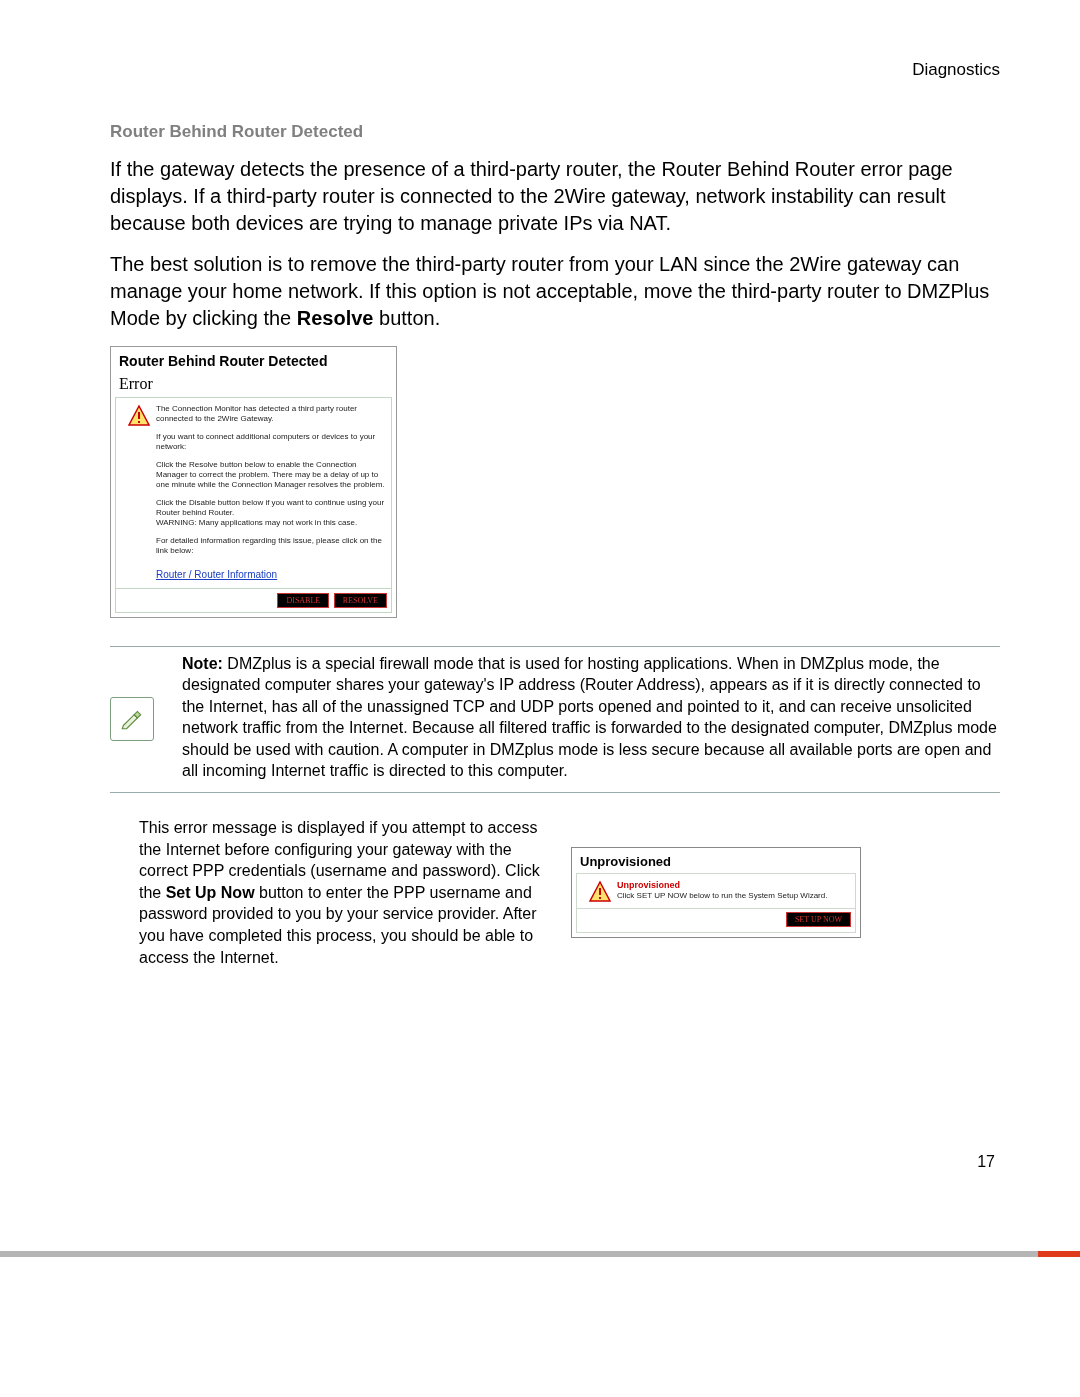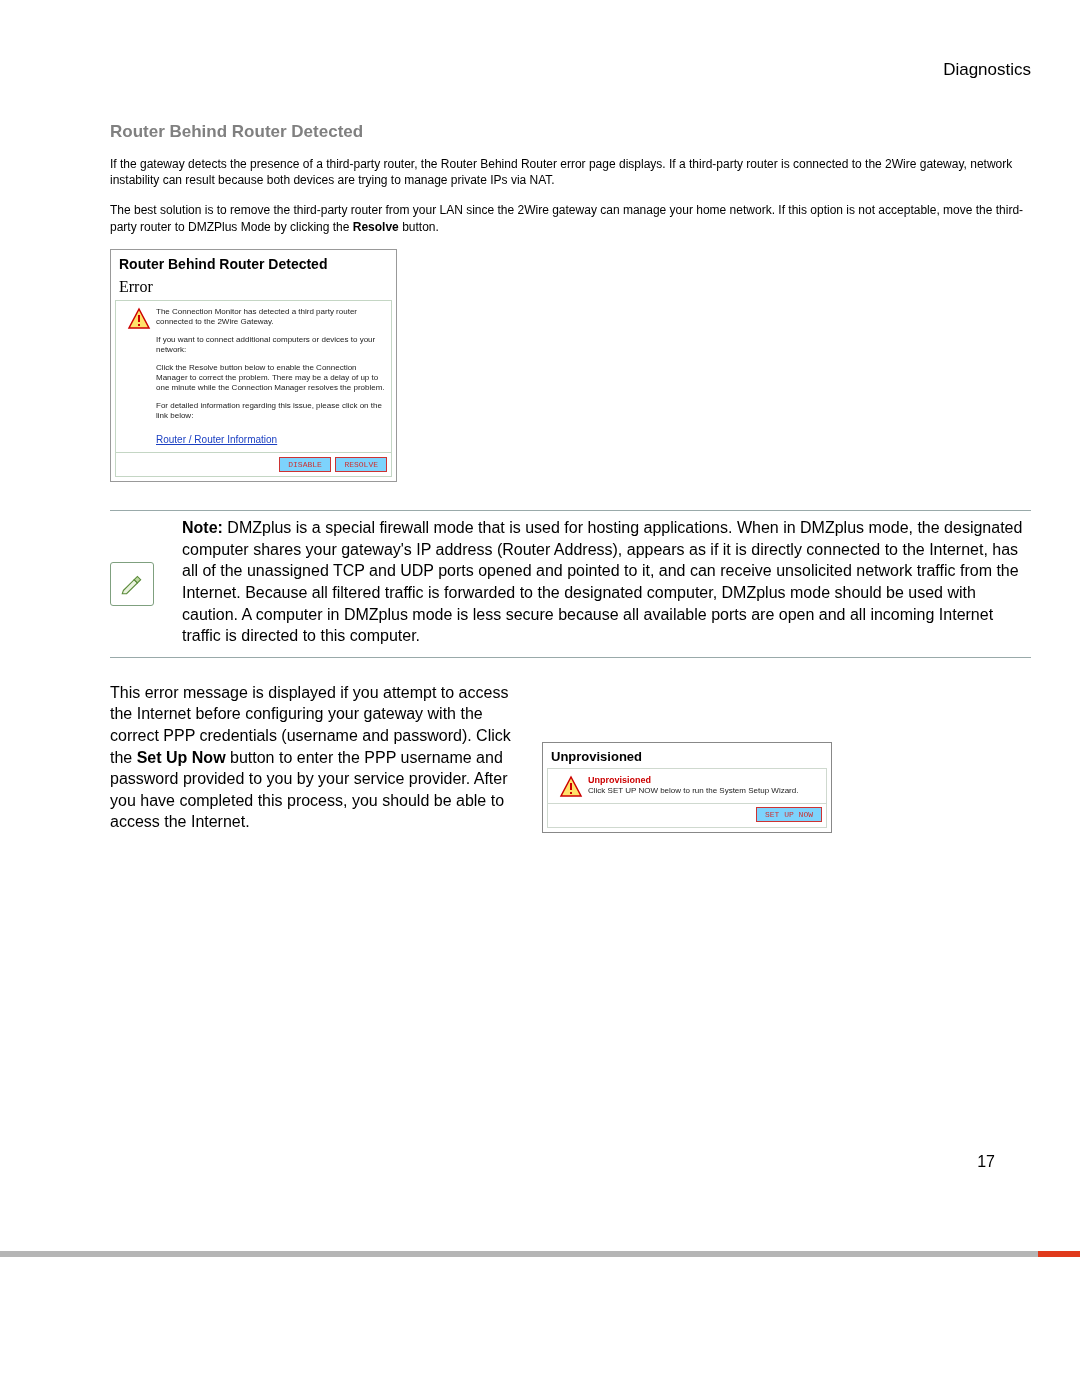--- a/index.html
+++ b/index.html
@@ -7,36 +7,36 @@
     padding: 0;
     background: #fff;
     width: 1080px;
     font-family: Arial, Helvetica, sans-serif;
     color: #000;
   }
   .page {
     box-sizing: border-box;
     width: 1080px;
     min-height: 1397px;
-    padding: 60px 49px 50px 110px;
+    padding: 60px 80px 50px 110px;
     position: relative;
   }
   .header-right {
     text-align: right;
     font-size: 17px;
     margin-bottom: 42px;
   }
   h2.section {
     font-size: 17px;
     font-weight: bold;
     color: #808080;
     margin: 0 0 14px 0;
   }
   p.body {
-    font-size: 12px;
+    font-size: 20px;
     line-height: 1.35;
     margin: 0 0 14px 0;
   }
   .bold { font-weight: bold; }
 
   
   .panel1 {
     border: 1px solid #999;
     width: 285px;
     font-size: 9px;
@@ -80,22 +80,22 @@
     padding: 4px 4px;
     text-align: right;
   }
   .pbtn {
     display: inline-block;
     border: 1px solid #c33;
     color: #c33;
     font-size: 8px;
     padding: 2px 8px;
     margin-left: 2px;
-    background: #7dd3fc;
-    font-family: Liberation Mono, monospace;
+    background: #000000;
+    font-family: Liberation Serif, serif;
   }
 
   
   .warn-tri {
     width: 24px; height: 24px; position: relative;
   }
   .warn-tri svg { display:block; }
 
   
   .note-box {
@@ -119,22 +119,23 @@
   }
   .note-text {
     flex: 1;
     font-size: 16px;
     line-height: 1.35;
   }
 
   
   .two-col {
     display: flex;
-    align-items: flex-end;
+    align-items: center;
     gap: 12px;
+    margin-left: 29px;
   }
   .two-col .left {
     flex: 0 0 420px;
     font-size: 16px;
     line-height: 1.35;
   }
   .two-col .right {
     flex: 0 0 290px;
   }
   .panel2 {
@@ -206,20 +207,22 @@
               <polygon points="12,2 22,21 2,21" fill="#ffe26b" stroke="#c00" stroke-width="1.5"></polygon>
               <rect x="11" y="8" width="2" height="7" fill="#c00"></rect>
               <rect x="11" y="17" width="2" height="2" fill="#c00"></rect>
             </svg>
           </span>
         </div>
         <div class="txt-col">
           <p>The Connection Monitor has detected a third party router connected to the 2Wire Gateway.</p>
           <p>If you want to connect additional computers or devices to your network:</p>
           <p>Click the Resolve button below to enable the Connection Manager to correct the problem. There may be a delay of up to one minute while the Connection Manager resolves the problem.</p>
+          <p style="white-space:pre-line">Click the Disable button below if you want to continue using your Router behind Router.
+WARNING: Many applications may not work in this case.</p>
           <p style="margin-bottom:13px">For detailed information regarding this issue, please click on the link below:</p>
           <a href="#">Router / Router Information</a>
         </div>
       </div>
       <div class="panel1-buttons">
         <span class="pbtn">DISABLE</span>
         <span class="pbtn">RESOLVE</span>
       </div>
     </div>
   </div>

